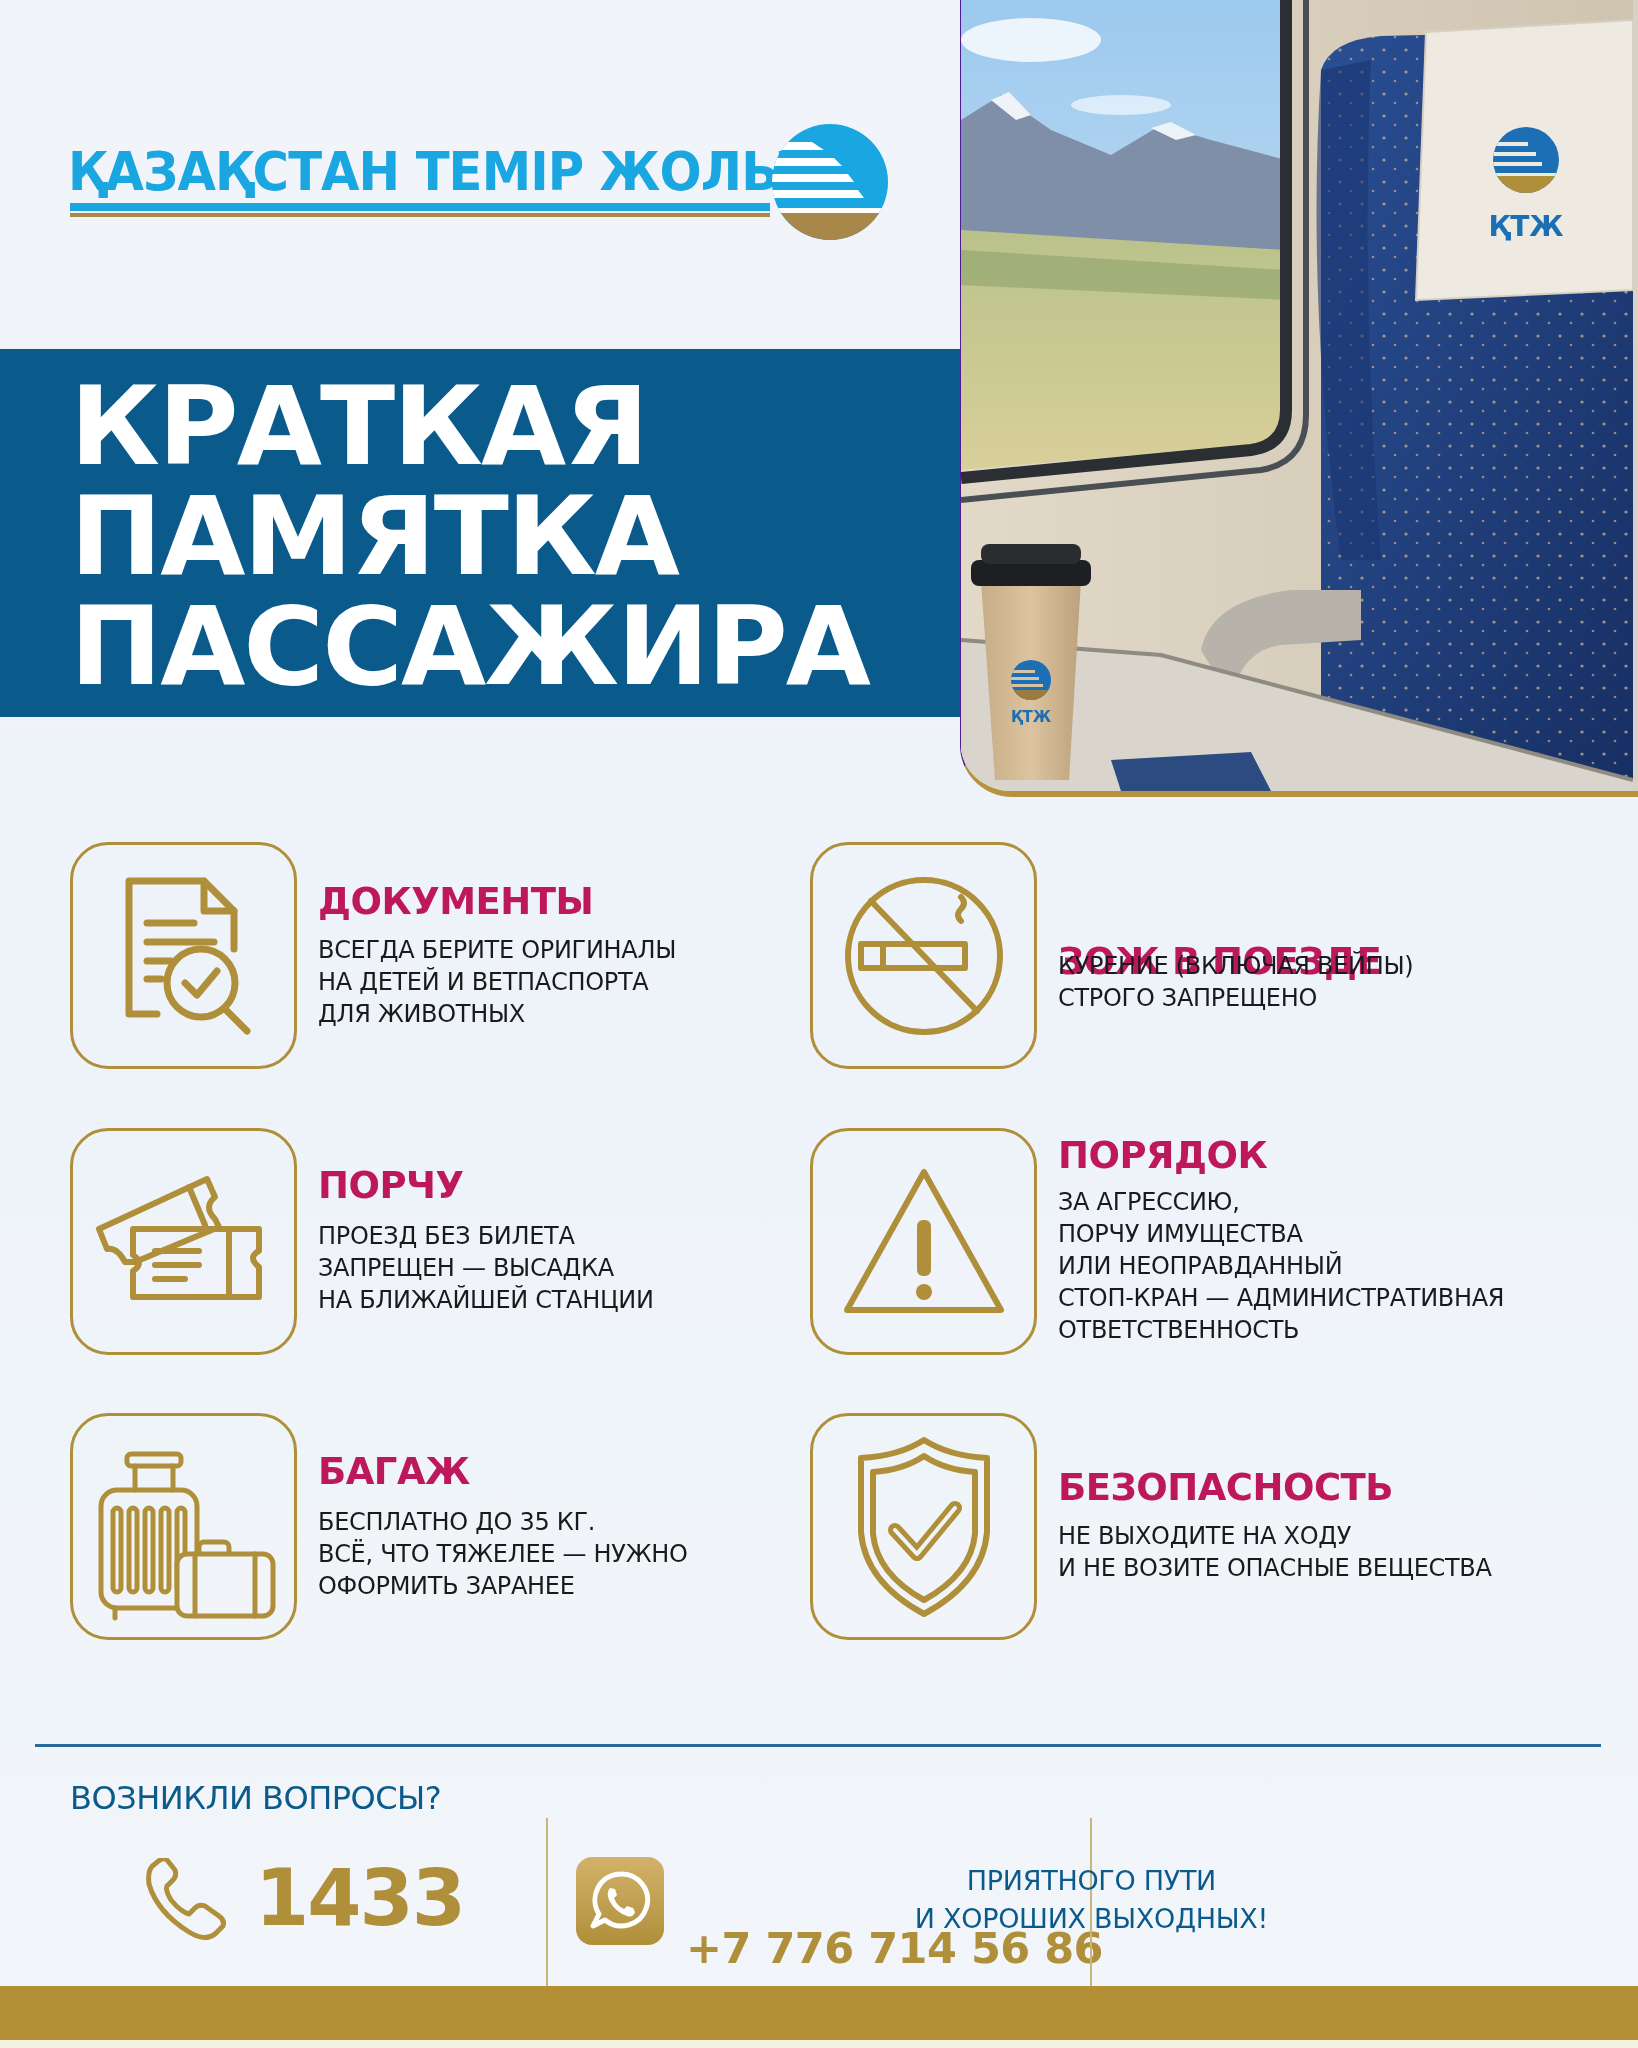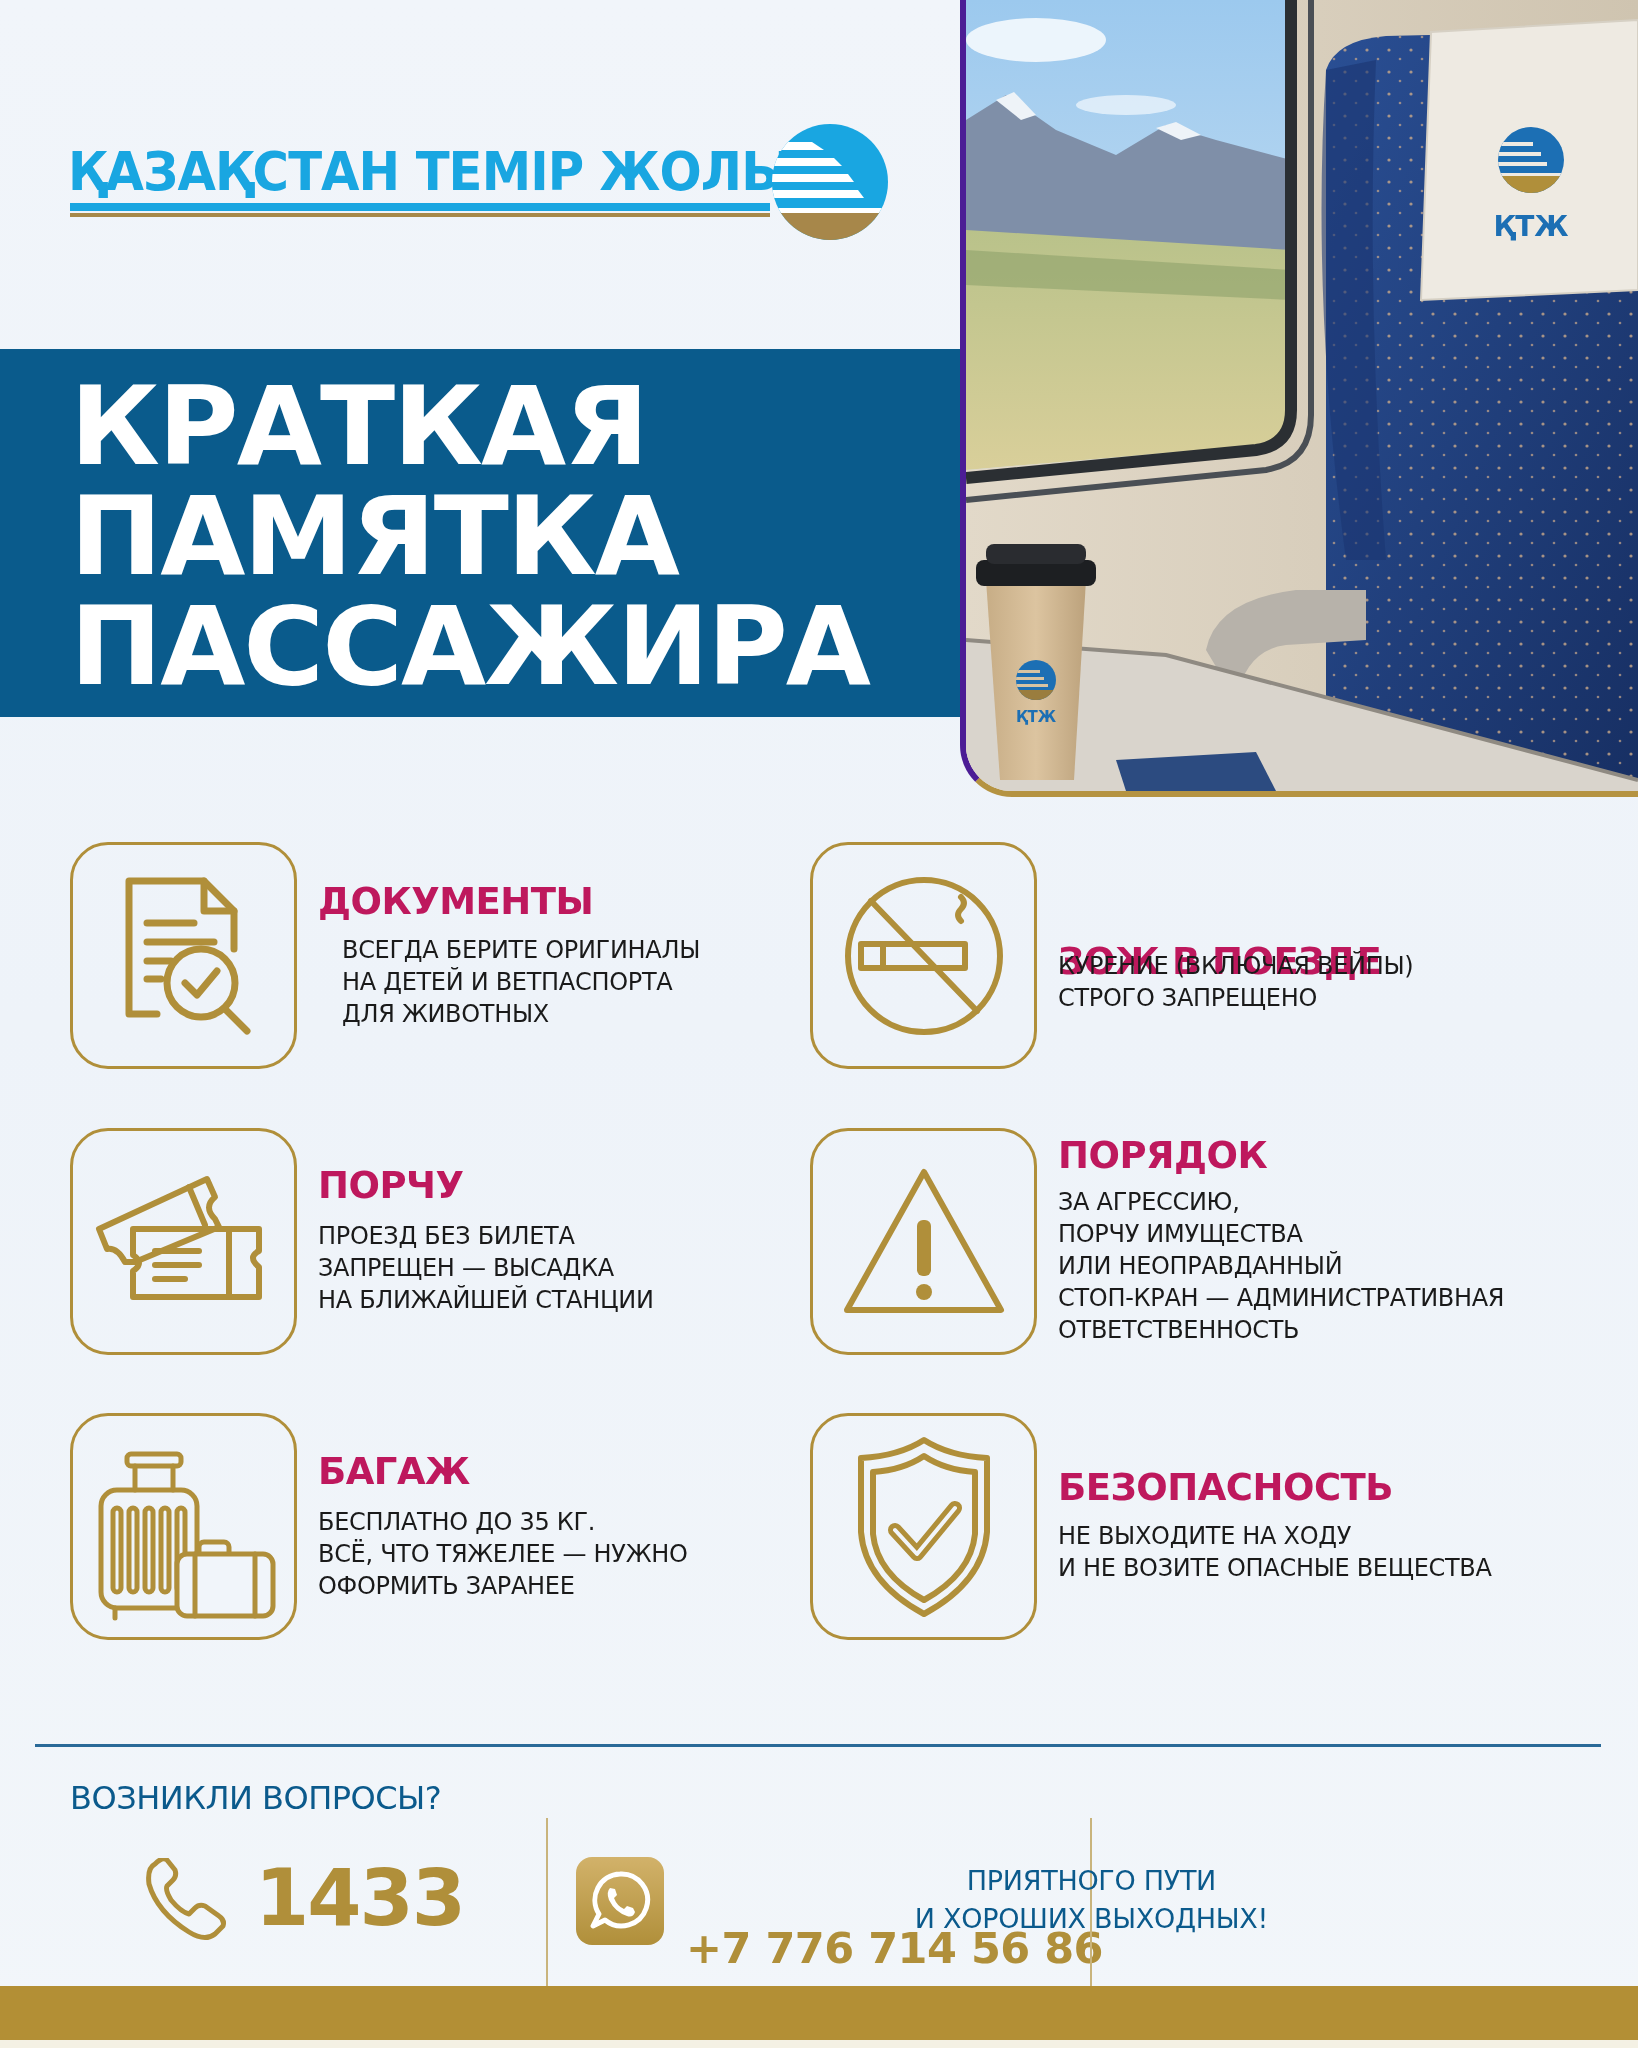--- a/index.html
+++ b/index.html
@@ -28,21 +28,21 @@
   .banner-title {
     left:70px; top:372px;
     color:#ffffff; font-family:"DejaVu Sans", sans-serif; font-weight:bold;
     font-size:108px; line-height:110px; letter-spacing:-2px;
     transform: scaleX(1.02); transform-origin:left top;
   }
 
   
   .photo {
     left:960px; top:0; width:678px; height:797px;
-    border-left:6px solid #4c1d95; border-bottom:6px solid #b59341;
+    border-left:1px solid #4c1d95; border-bottom:6px solid #b59341;
     border-bottom-left-radius:52px; overflow:hidden;
     background:#d8d2c6;
   }
   .photo svg { display:block; }
 
   
   .icon-box {
     width:227px; height:227px; border:3px solid #b08f3a; border-radius:38px;
     background:transparent;
     display:flex; align-items:center; justify-content:center;
@@ -217,21 +217,21 @@
       <line x1="38" y1="71" x2="105" y2="71"></line>
       <line x1="38" y1="90" x2="62" y2="90"></line>
       <line x1="38" y1="108" x2="52" y2="108"></line>
       <circle cx="92" cy="112" r="34"></circle>
       <path d="M76 112 L88 124 L108 100"></path>
       <line x1="116" y1="138" x2="138" y2="160"></line>
     </g>
   </svg>
 </div>
 <div class="abs card-title" style="left:318px; top:880px;">ДОКУМЕНТЫ</div>
-<div class="abs card-body" style="left:318px; top:934px;margin-left:24px;">ВСЕГДА БЕРИТЕ ОРИГИНАЛЫ
+<div class="abs card-body" style="left:318px; top:934px;">ВСЕГДА БЕРИТЕ ОРИГИНАЛЫ
 НА ДЕТЕЙ И ВЕТПАСПОРТА
 ДЛЯ ЖИВОТНЫХ</div>
 
 <div class="abs icon-box" style="left:810px; top:842px;">
   <svg width="170" height="170" viewBox="0 0 170 170">
     <g fill="none" stroke="#b08f3a" stroke-width="6" stroke-linecap="round">
       <circle cx="85" cy="85" r="76"></circle>
       <line x1="32" y1="30" x2="138" y2="140"></line>
       <rect x="22" y="73" width="104" height="24" stroke-linejoin="round"></rect>
       <line x1="44" y1="73" x2="44" y2="97"></line>

